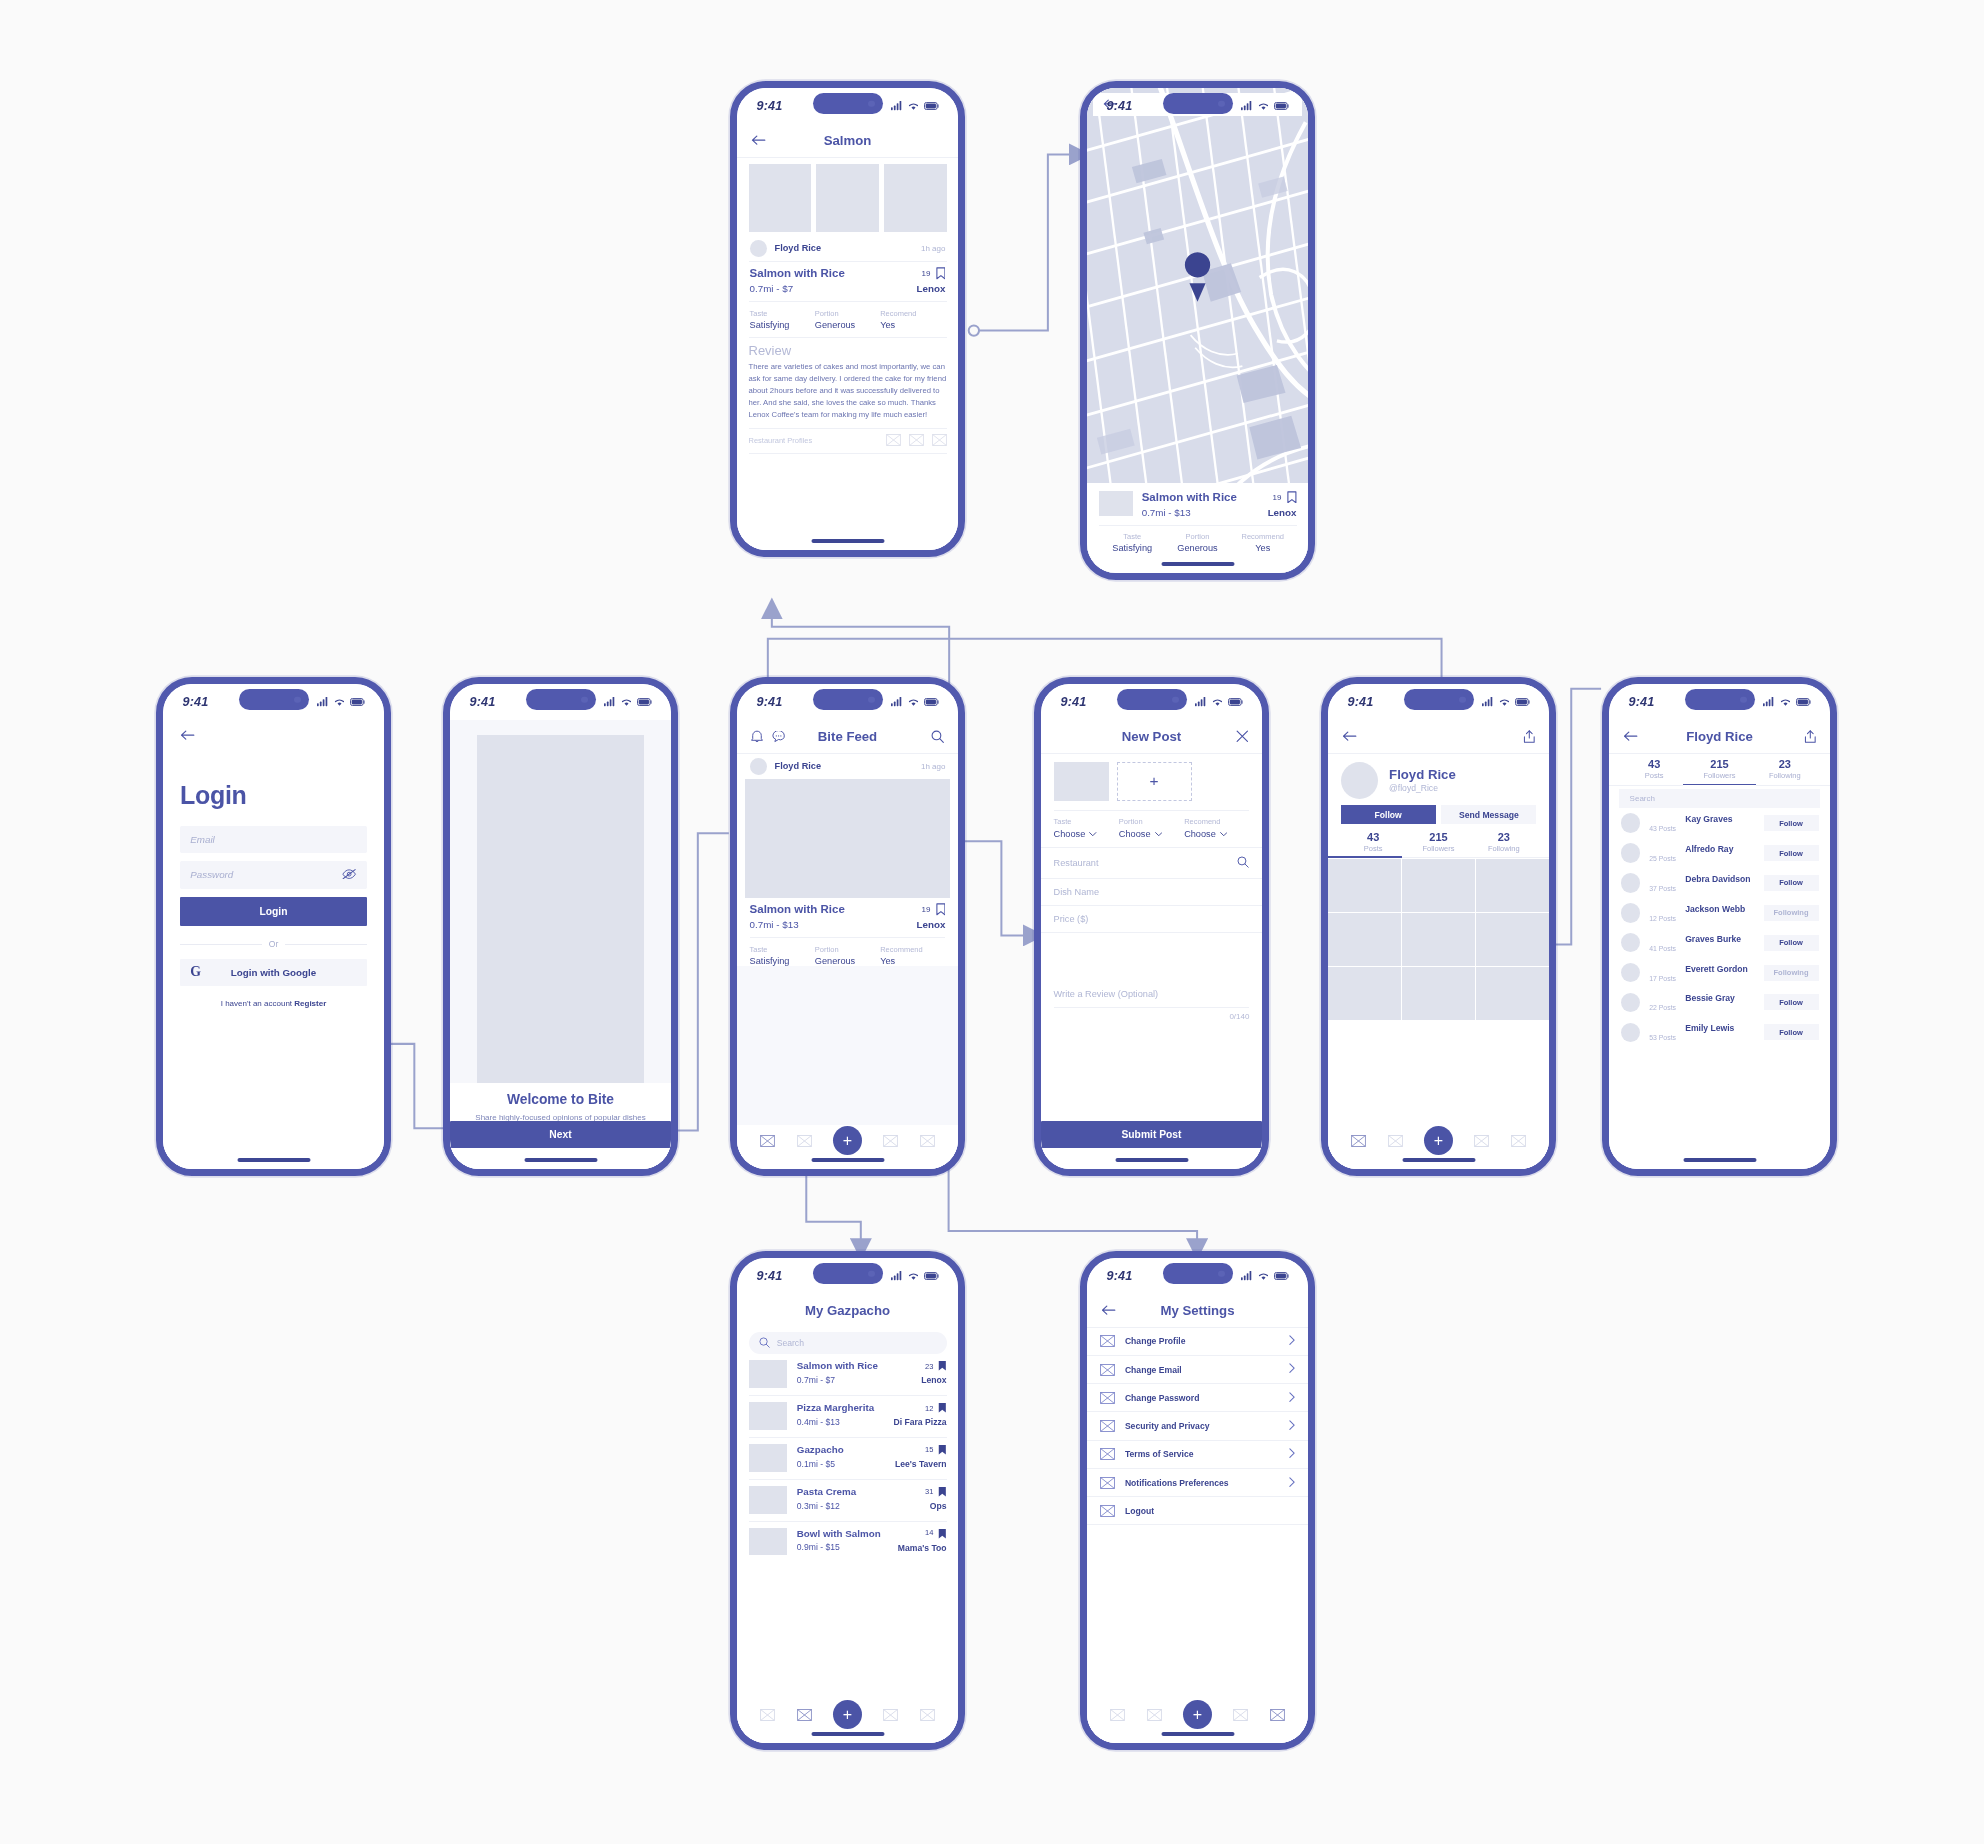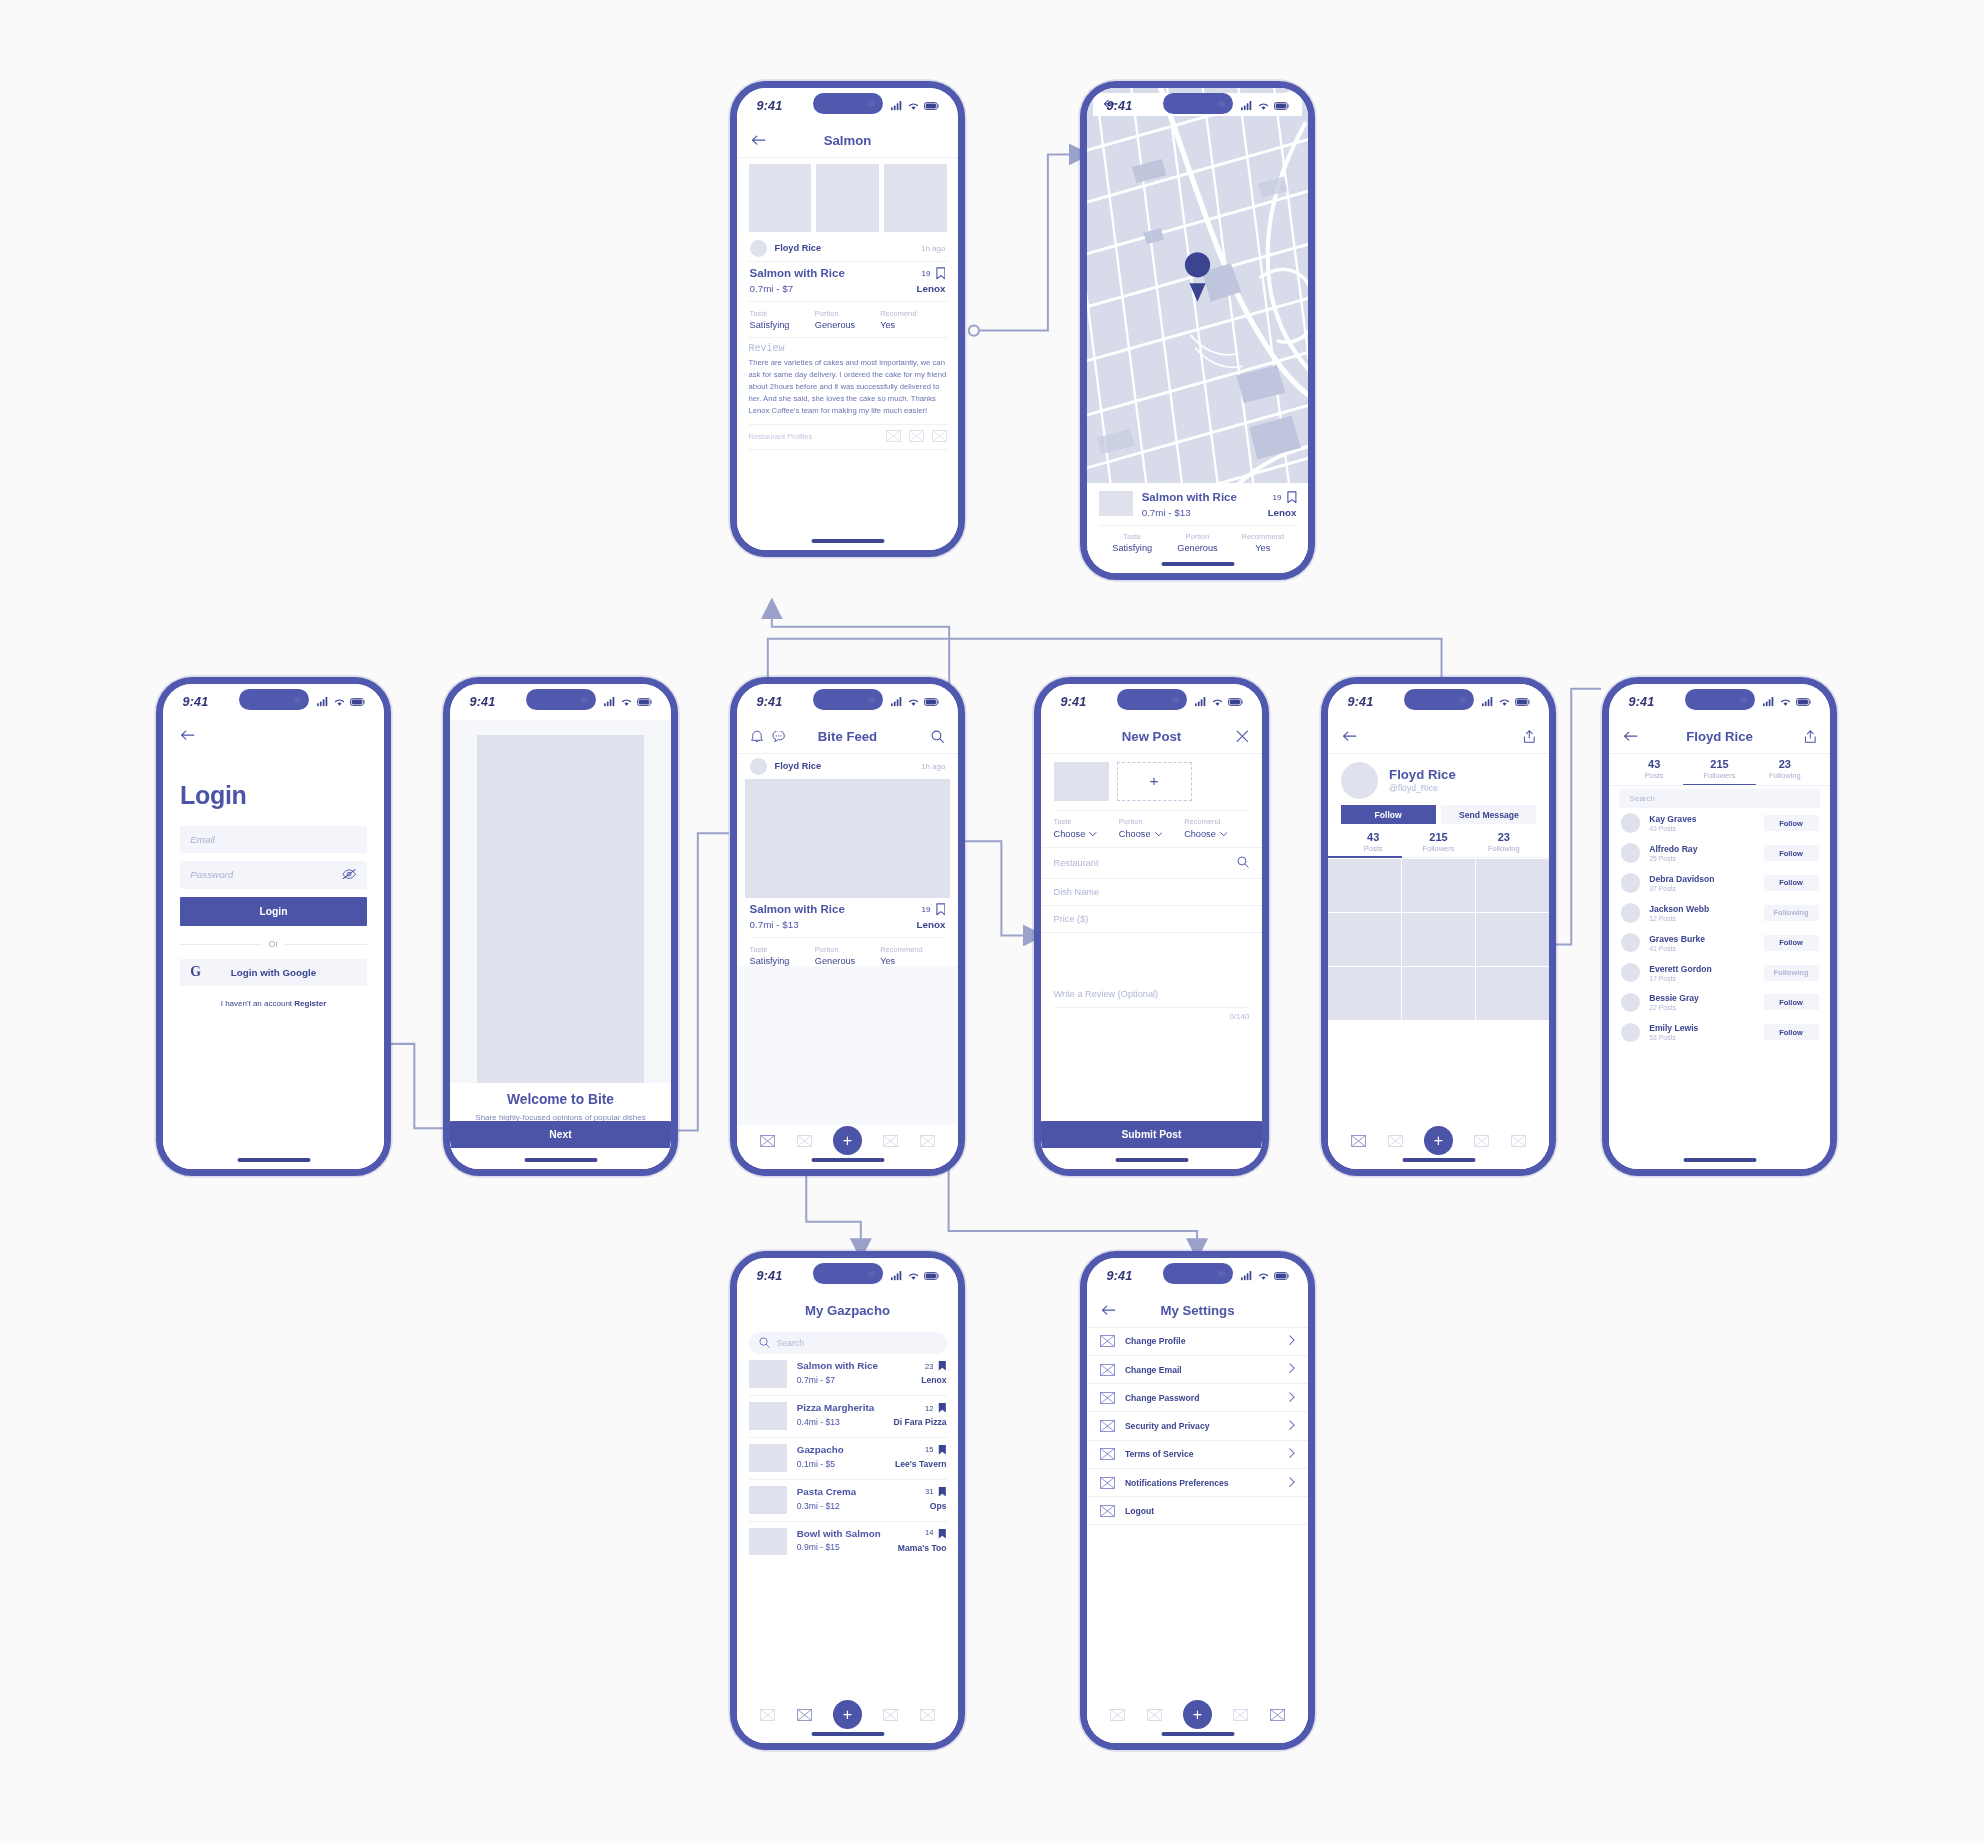--- a/index.html
+++ b/index.html
@@ -165,21 +165,21 @@
   .stats .n { font-size:11px; font-weight:800; color:#3B4490; }
   .stats .l { font-size:7.5px; color:#A9AFD0; margin-top:1.1px; }
   .stat-underline { height:1.7px; background:#4B54A6; }
   .grid3 { display:grid; grid-template-columns:1fr 1fr 1fr; gap:1.1px; background:#fff; }
   .grid3 div { background:#DFE2EC; height:53px; }
 
   
   .search-plain { background:#F4F5FA; height:19.5px; display:flex; align-items:center; padding:0 10.3px; font-size:8px; color:#B0B6D4; margin: 3.4px 10.3px 0; }
   .fl-row { display:flex; align-items:center; gap:9.2px; padding: 5.2px 11.5px; }
   .fl-av { width:19.5px; height:19.5px; border-radius:50%; background:#DFE2EC; flex:0 0 auto; }
-  .fl-n { font-size:8.6px; font-weight:700; color:#3B4490; }
+  .fl-n { font-size:8.6px; font-weight:700; color:#3B4490;margin-left:36px; }
   .fl-p { font-size:6.9px; color:#AFB5D4; margin-top:1.1px; }
   .fl-btn { margin-left:auto; width:55px; height:16px; background:#F4F5FA; display:flex; align-items:center; justify-content:center; font-size:7.5px; font-weight:700; color:#3B4490; }
   .fl-btn.ing { color:#AFB5D4; }
 
   
   .bm-search { margin: 4.6px 11.5px 0; background:#F4F5FA; height:22px; border-radius:11px; display:flex; align-items:center; gap:6.9px; padding:0 10.3px; font-size:8.6px; color:#B0B6D4; }
   .bm-row { display:flex; gap:10.3px; padding: 6.9px 11.5px; align-items:flex-start; }
   .bm-img { width:38px; height:27.5px; background:#DFE2EC; flex:0 0 auto; }
   .bm-mid { flex:1; }
   .bm-n { font-size:9.8px; font-weight:800; color:#4B54A6; }
@@ -320,21 +320,21 @@
             <div class="k">Portion</div>
             <div class="v">Generous</div>
           </div>
           <div class="attr">
             <div class="k">Recomend</div>
             <div class="v">Yes</div>
           </div>
         </div>
         <div class="sep" style="margin:6.9px 11.5px 0;"></div>
         <div style="padding:5.7px 11.5px 0;">
-          <div style="font-size:10px;color:#B4B9D6;font-family:Liberation Mono, monospace;">Review</div>
+          <div style="font-size:13px;color:#B4B9D6;">Review</div>
           <div style="font-size:7.7px;color:#6B74B0;line-height:1.55;margin-top:3.4px;">There are varieties of cakes and most importantly, we can ask for same day delivery. I ordered the cake for my friend about 2hours before and it was successfully delivered to her. And she said, she loves the cake so much. Thanks Lenox Coffee's team for making my life much easier!</div>
         </div>
         <div class="sep" style="margin:6.9px 11.5px 0;"></div>
         <div style="display:flex;align-items:center;padding:5.7px 11.5px 0;">
           <span style="font-size:7.5px;color:#C3C8DF;">Restaurant Profiles</span>
           <span style="margin-left:auto;display:flex;gap:8px;">
             <span class="xbox">
                 <svg viewBox="0 0 26 21">
                   <rect x="1" y="1" width="24" height="19" stroke="#D9DCE9" stroke-width="1.4" fill="none"></rect>
                   <path d="M1,1 L25,20 M25,1 L1,20" stroke="#D9DCE9" stroke-width="1.4"></path>

